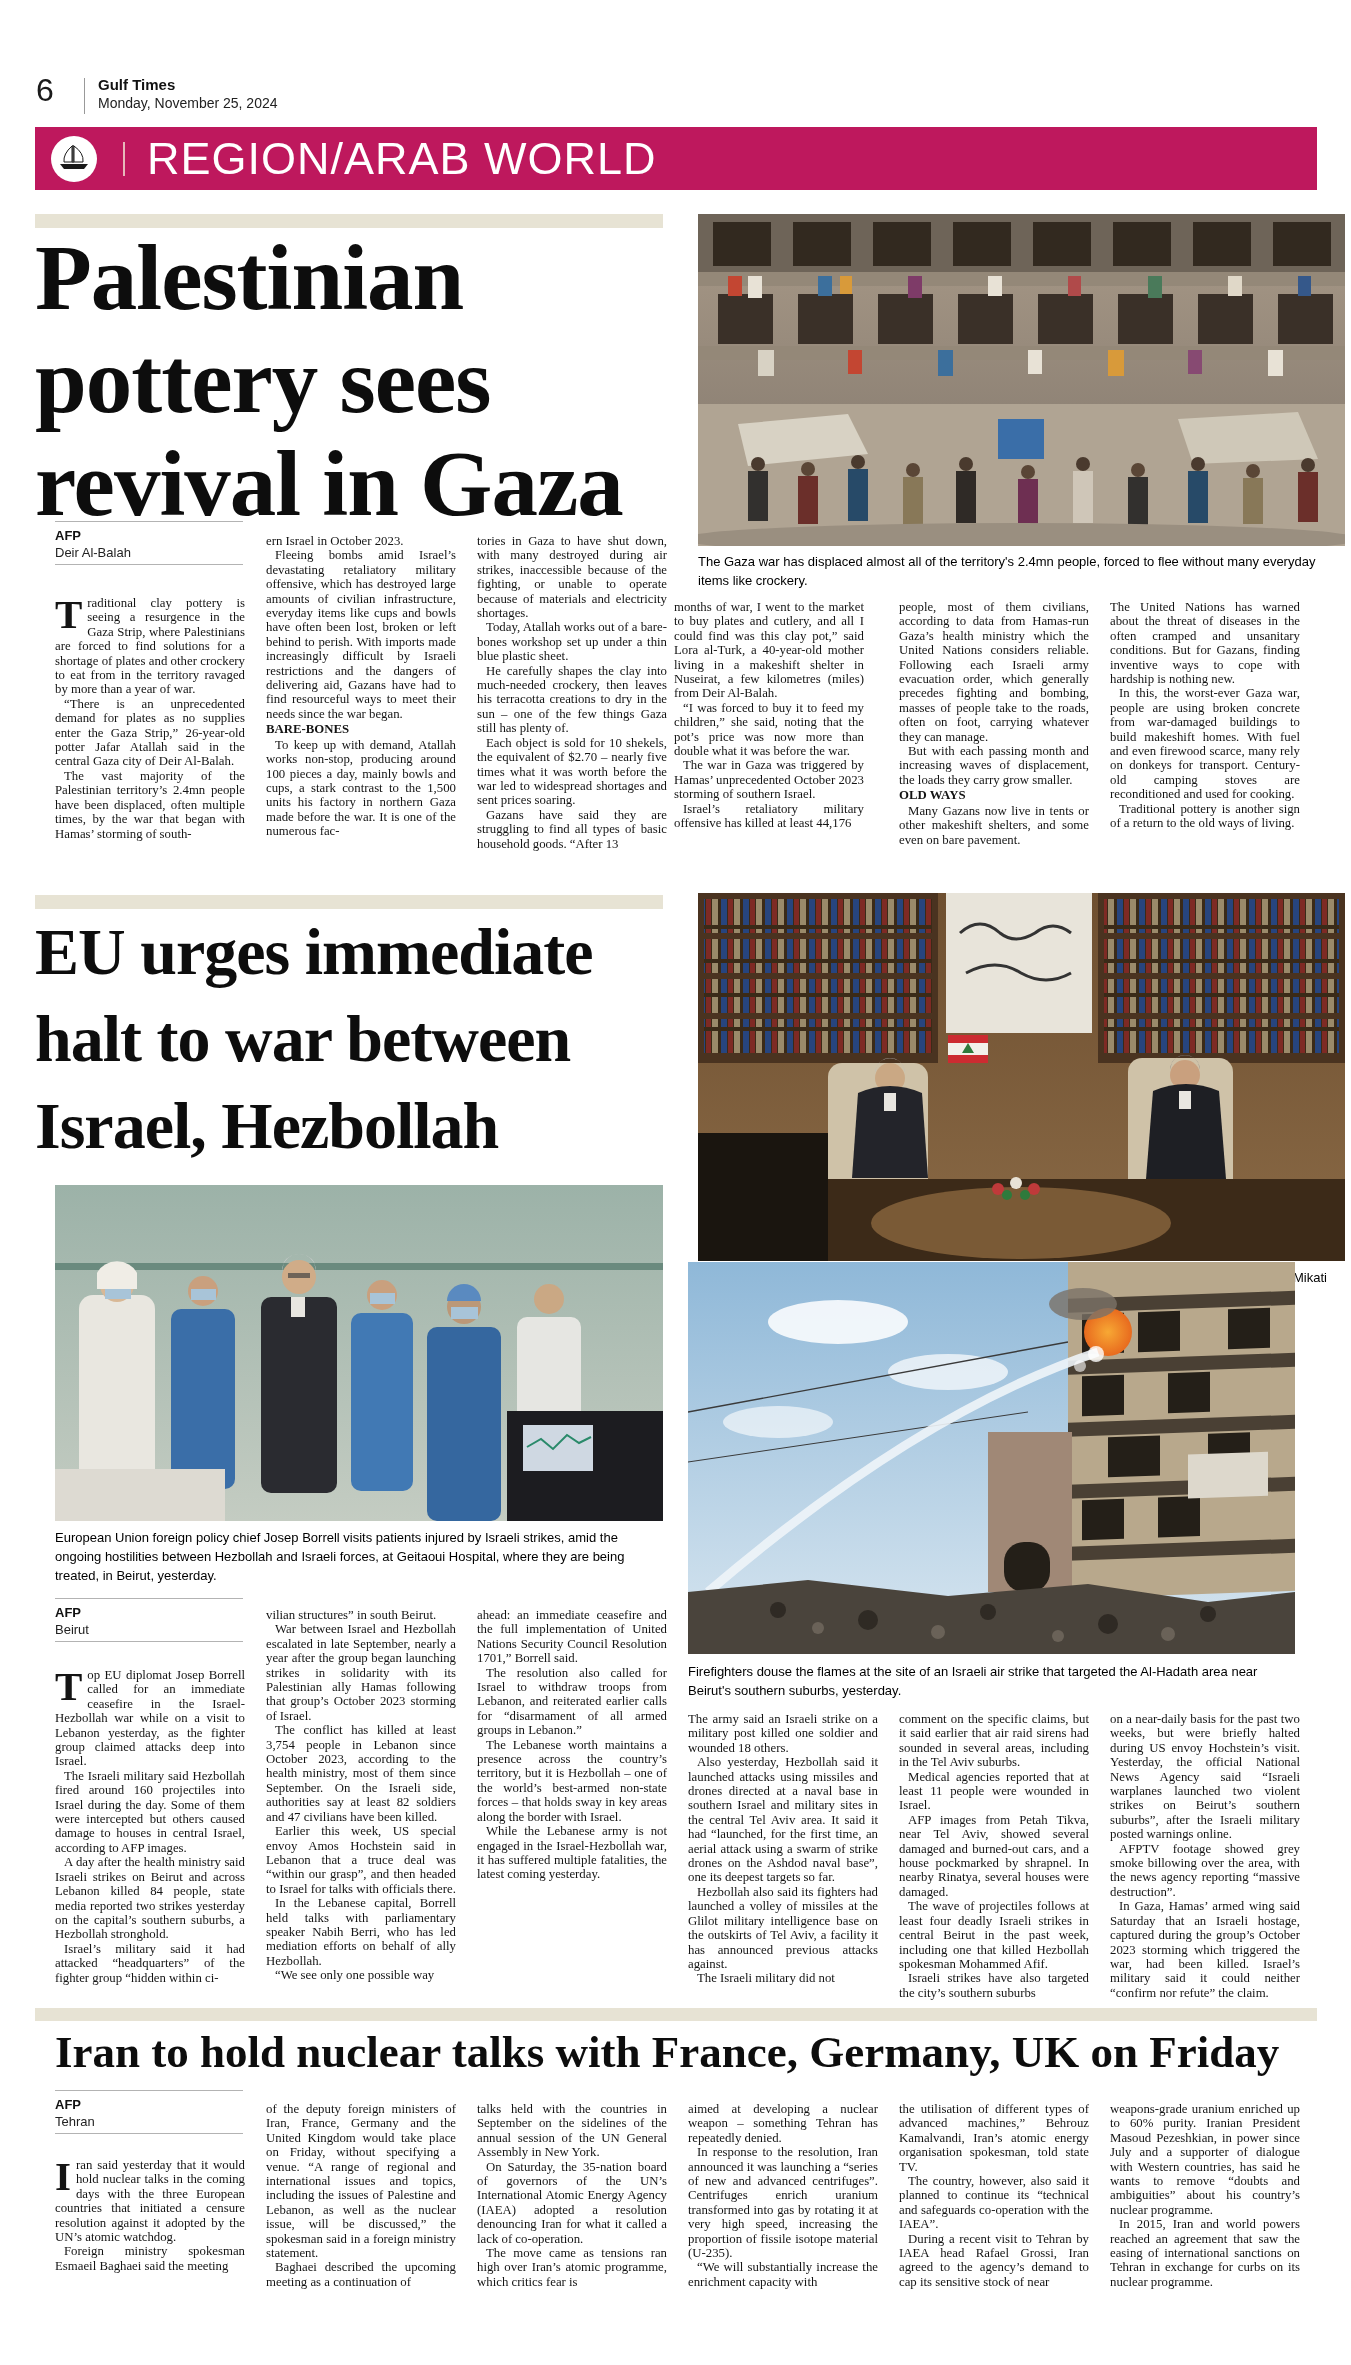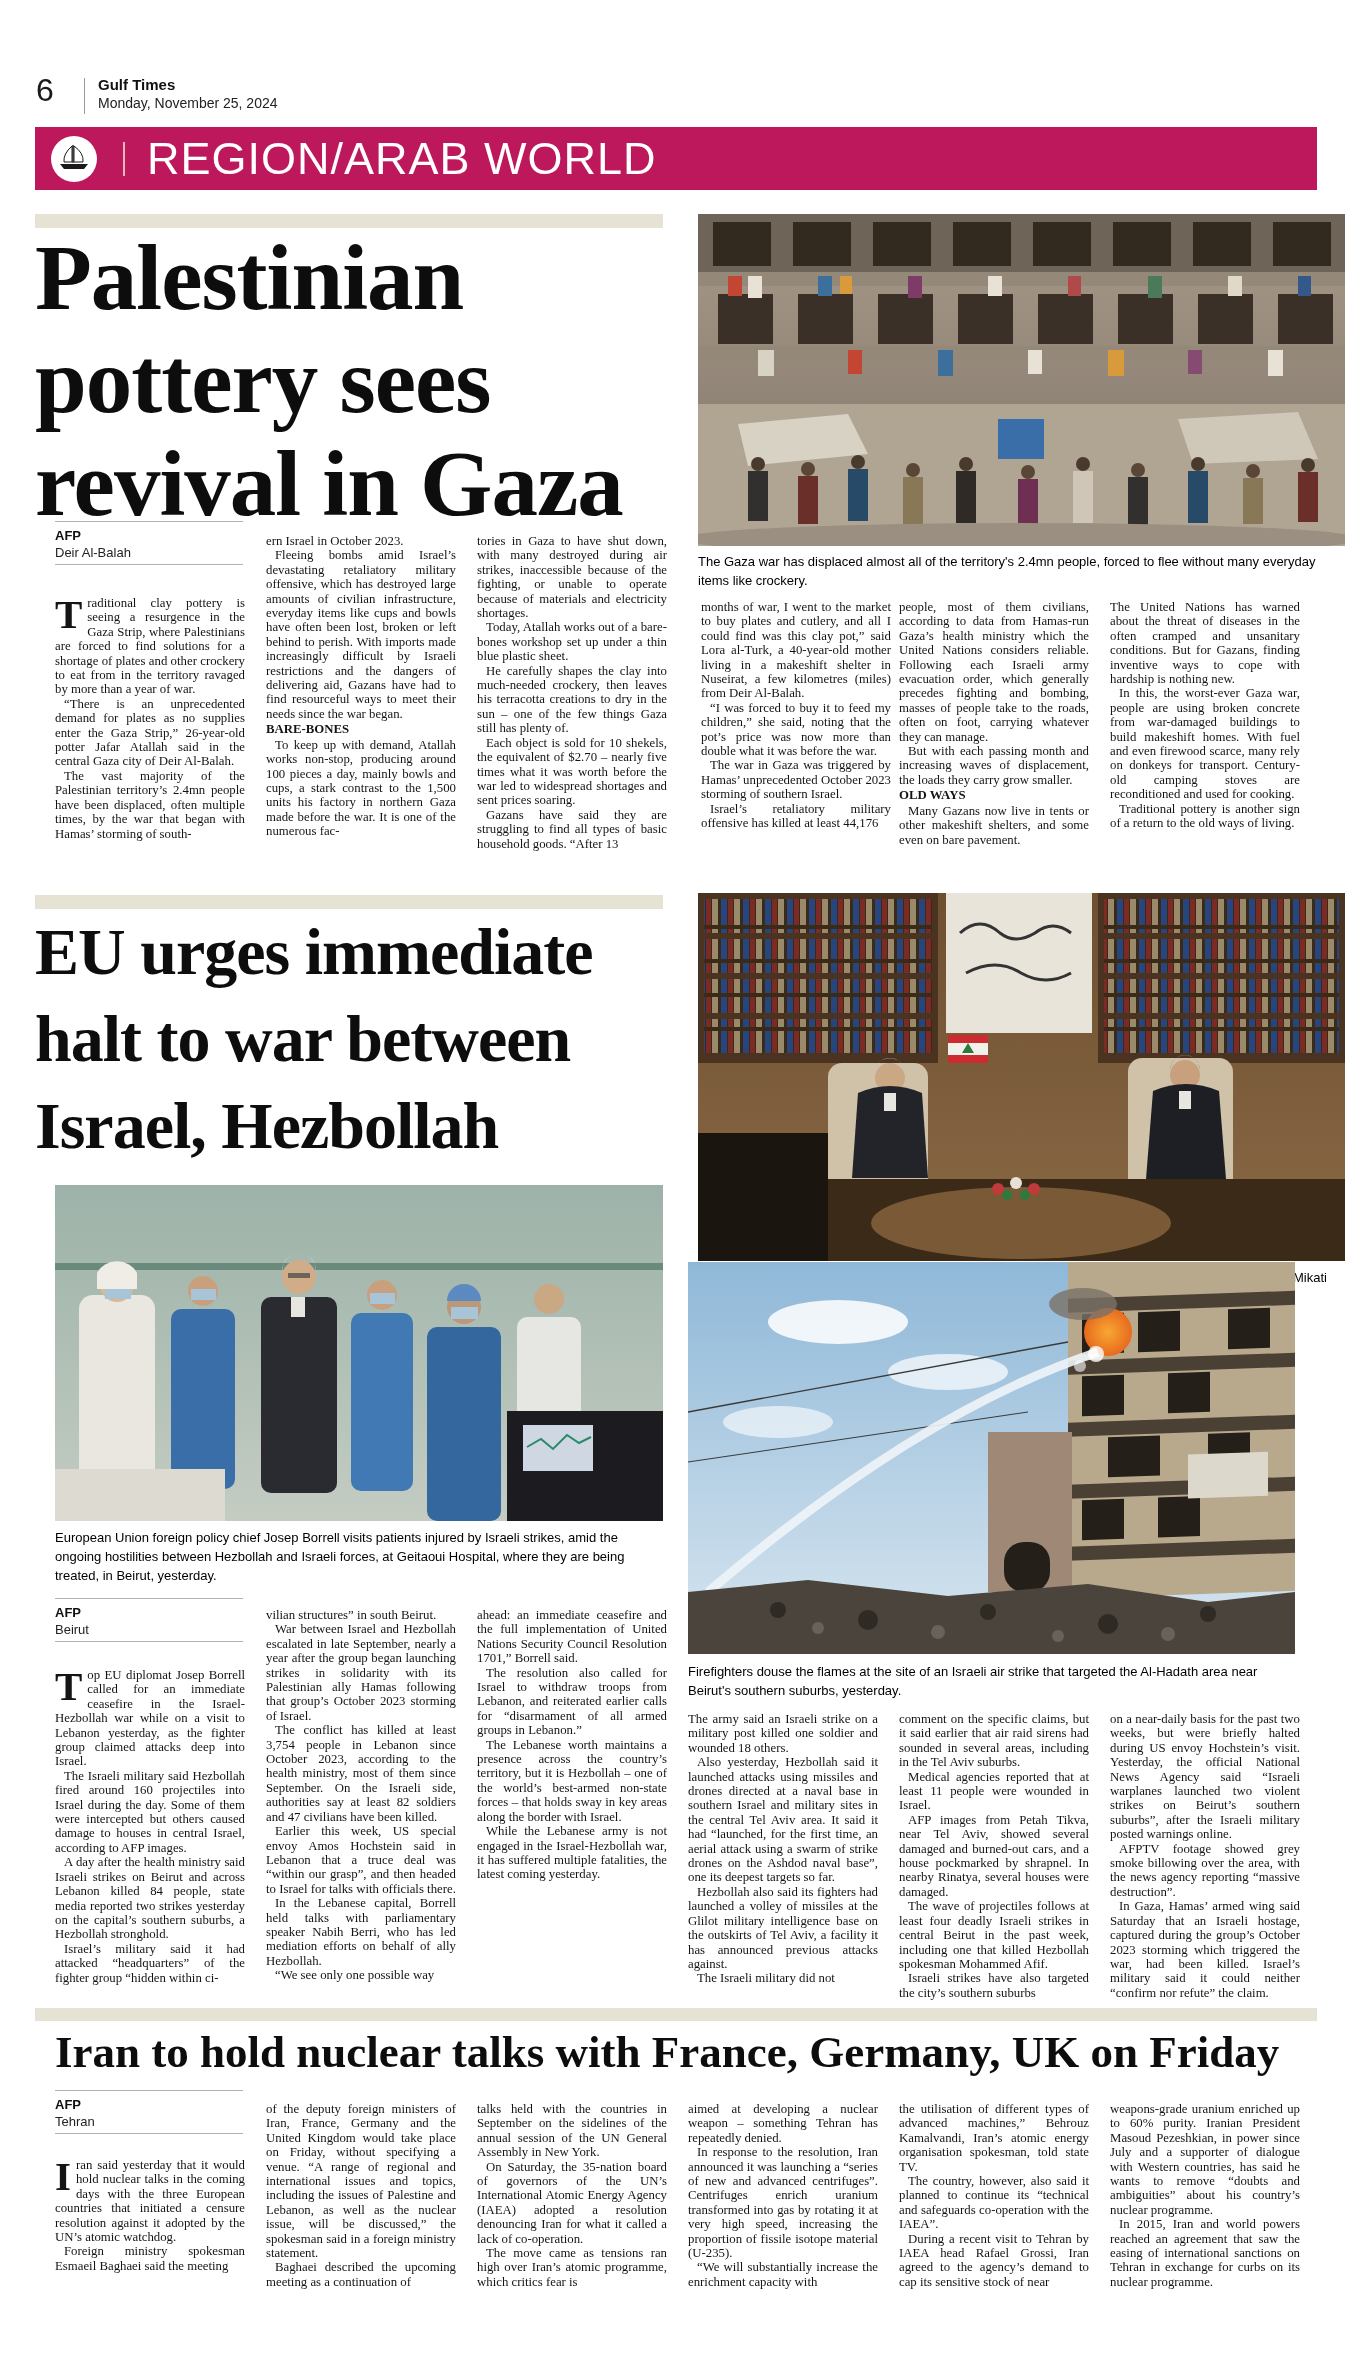--- a/index.html
+++ b/index.html
@@ -175,21 +175,21 @@
       <div class="subhead">BARE-BONES</div>
       <p class="para">To keep up with demand, Atallah works non-stop, producing around 100 pieces a day, mainly bowls and cups, a stark contrast to the 1,500 units his factory in northern Gaza made before the war. It is one of the numerous fac-</p>
     </div>
   <div class="abs col" style="left:477px;top:534px;">
       <p class="para">tories in Gaza to have shut down, with many destroyed during air strikes, inaccessible because of the fighting, or unable to operate because of materials and electricity shortages.</p>
       <p class="para">Today, Atallah works out of a bare-bones workshop set up under a thin blue plastic sheet.</p>
       <p class="para">He carefully shapes the clay into much-needed crockery, then leaves his terracotta creations to dry in the sun – one of the few things Gaza still has plenty of.</p>
       <p class="para">Each object is sold for 10 shekels, the equivalent of $2.70 – nearly five times what it was worth before the war led to widespread shortages and sent prices soaring.</p>
       <p class="para">Gazans have said they are struggling to find all types of basic household goods. “After 13</p>
     </div>
-  <div class="abs col" style="left:701px;top:600px;">
+  <div class="abs col" style="left:674px;top:600px;">
       <p class="para">months of war, I went to the market to buy plates and cutlery, and all I could find was this clay pot,” said Lora al-Turk, a 40-year-old mother living in a makeshift shelter in Nuseirat, a few kilometres (miles) from Deir Al-Balah.</p>
       <p class="para">“I was forced to buy it to feed my children,” she said, noting that the pot’s price was now more than double what it was before the war.</p>
       <p class="para">The war in Gaza was triggered by Hamas’ unprecedented October 2023 storming of southern Israel.</p>
       <p class="para">Israel’s retaliatory military offensive has killed at least 44,176</p>
     </div>
   <div class="abs col" style="left:899px;top:600px;">
       <p class="para">people, most of them civilians, according to data from Hamas-run Gaza’s health ministry which the United Nations considers reliable. Following each Israeli army evacuation order, which generally precedes fighting and bombing, masses of people take to the roads, often on foot, carrying whatever they can manage.</p>
       <p class="para">But with each passing month and increasing waves of displacement, the loads they carry grow smaller.</p>
       <div class="subhead">OLD WAYS</div>
       <p class="para">Many Gazans now live in tents or other makeshift shelters, and some even on bare pavement.</p>

